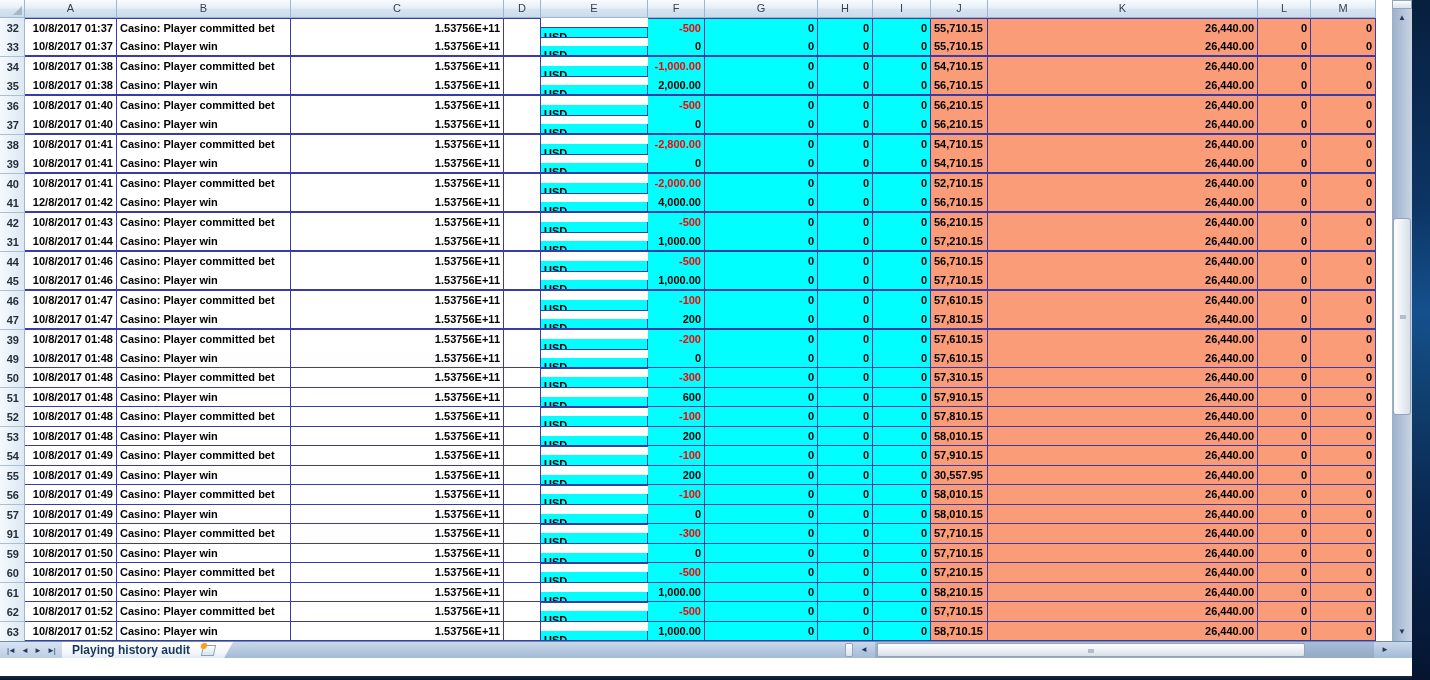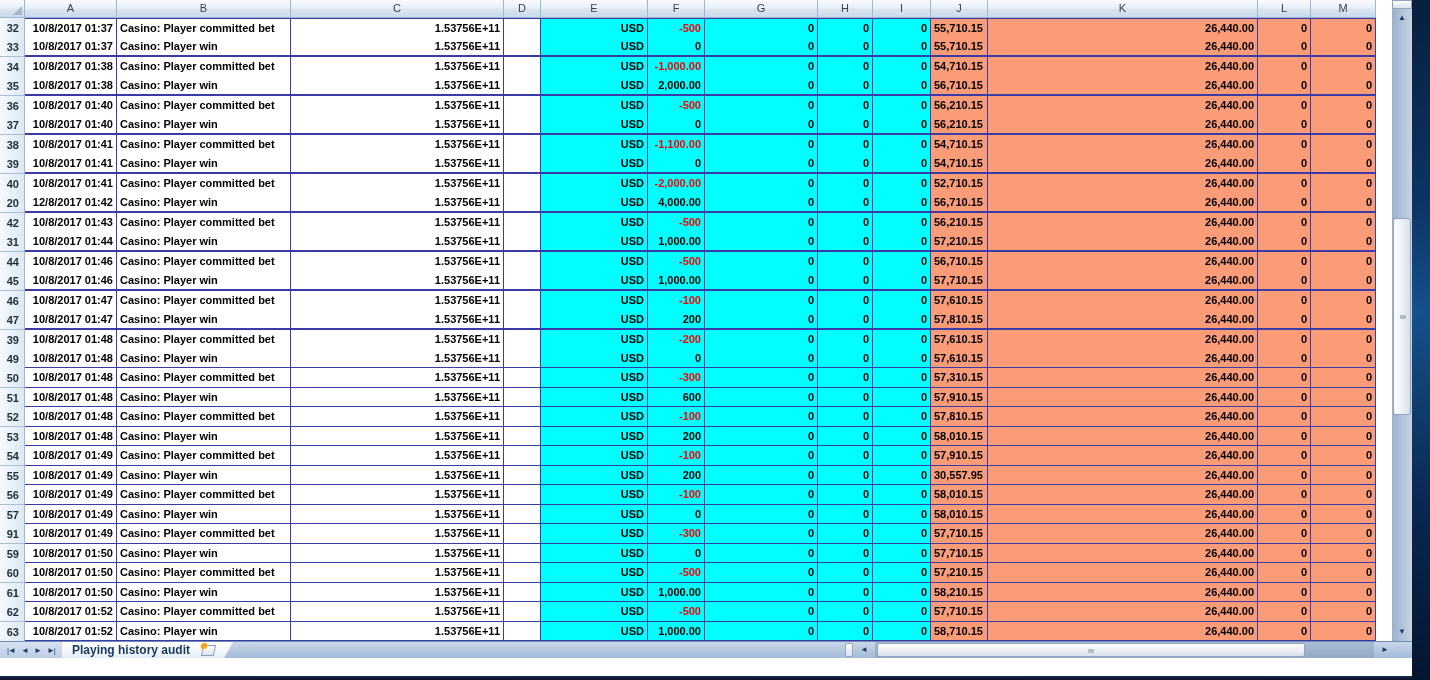--- a/index.html
+++ b/index.html
@@ -28,21 +28,21 @@
     border-right:1px solid #9EB6CE; border-bottom:1px solid #ABBFD4;
     font-size:11px; line-height:18px; text-align:right; padding:1px 5px 0 0; color:#232E3B;
   }
   .cell {
     font-size:11px; line-height:17.5px; padding:1px 3px 0 3px;
     border-right:1px solid #3B3BA8; border-bottom:1px solid #3B3BA8;
     white-space:nowrap; overflow:hidden; color:#000;
   }
   .sheet-row.pair-end .cell { border-bottom-width:2px; }
   .sheet-rows .sheet-row:first-child .cell { border-top:1px solid #3B3BA8; }
-  .al { text-align:left; } .ar { text-align:right; } .ac { text-align:right; }
+  .al { text-align:left; } .ar { text-align:right; } .ac { text-align:left;margin-top:9px; }
   .bg-w { background:#FFFFFF; }
   .bg-cyan { background:#00FFFF; }
   .bg-salmon { background:#FA9C78; }
   .neg { color:#FF0000; }
 
   
   .vscroll { position:absolute; left:1392px; top:0; width:20px; height:641px;
     background:linear-gradient(to right,#9CB0CB,#C8D4E4); }
   .vs-split { position:absolute; left:0; top:0; width:20px; height:9px;
     background:linear-gradient(#FDFEFF,#D9E2EE); border:1px solid #8FA5C0; }
@@ -230,21 +230,21 @@
       <div class="cell ar bg-salmon">0</div>
       <div class="cell ar bg-salmon">0</div>
     </div>
         <div class="sheet-row">
       <div class="row-header">38</div>
       <div class="cell ar bg-w">10/8/2017 01:41</div>
       <div class="cell al bg-w">Casino: Player committed bet</div>
       <div class="cell ar bg-w">1.53756E+11</div>
       <div class="cell al bg-w"></div>
       <div class="cell ac bg-cyan">USD</div>
-      <div class="cell ar bg-cyan neg">-1,100.00</div>
+      <div class="cell ar bg-cyan neg">-2,800.00</div>
       <div class="cell ar bg-cyan">0</div>
       <div class="cell ar bg-cyan">0</div>
       <div class="cell ar bg-cyan">0</div>
       <div class="cell al bg-salmon">54,710.15</div>
       <div class="cell ar bg-salmon">26,440.00</div>
       <div class="cell ar bg-salmon">0</div>
       <div class="cell ar bg-salmon">0</div>
     </div>
         <div class="sheet-row pair-end">
       <div class="row-header">39</div>
@@ -272,21 +272,21 @@
       <div class="cell ar bg-cyan neg">-2,000.00</div>
       <div class="cell ar bg-cyan">0</div>
       <div class="cell ar bg-cyan">0</div>
       <div class="cell ar bg-cyan">0</div>
       <div class="cell al bg-salmon">52,710.15</div>
       <div class="cell ar bg-salmon">26,440.00</div>
       <div class="cell ar bg-salmon">0</div>
       <div class="cell ar bg-salmon">0</div>
     </div>
         <div class="sheet-row pair-end">
-      <div class="row-header">20</div>
+      <div class="row-header">41</div>
       <div class="cell ar bg-w">12/8/2017 01:42</div>
       <div class="cell al bg-w">Casino: Player win</div>
       <div class="cell ar bg-w">1.53756E+11</div>
       <div class="cell al bg-w"></div>
       <div class="cell ac bg-cyan">USD</div>
       <div class="cell ar bg-cyan">4,000.00</div>
       <div class="cell ar bg-cyan">0</div>
       <div class="cell ar bg-cyan">0</div>
       <div class="cell ar bg-cyan">0</div>
       <div class="cell al bg-salmon">56,710.15</div>

